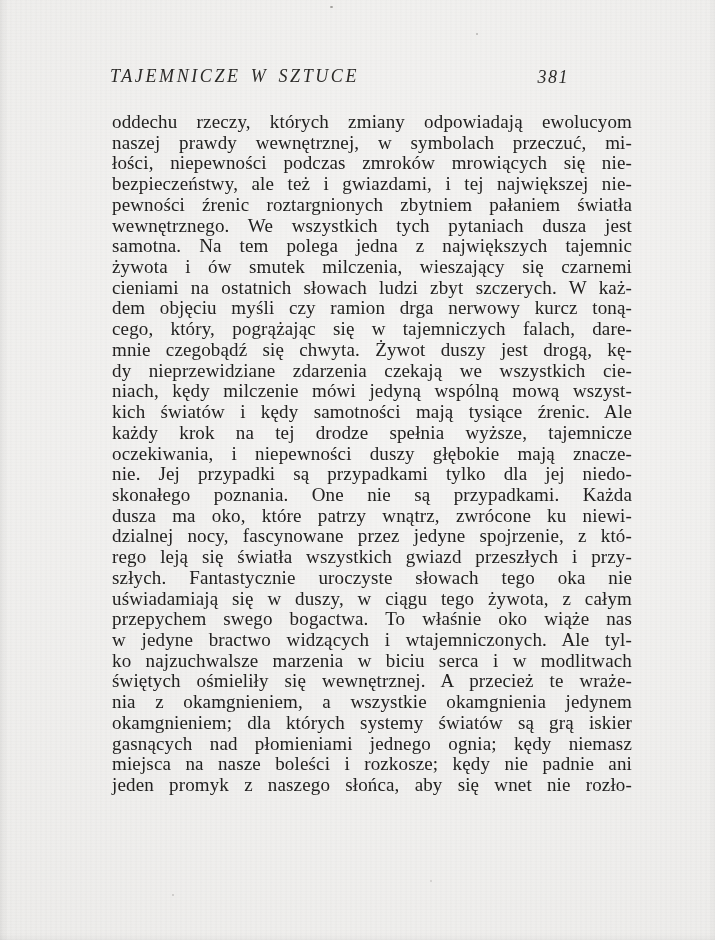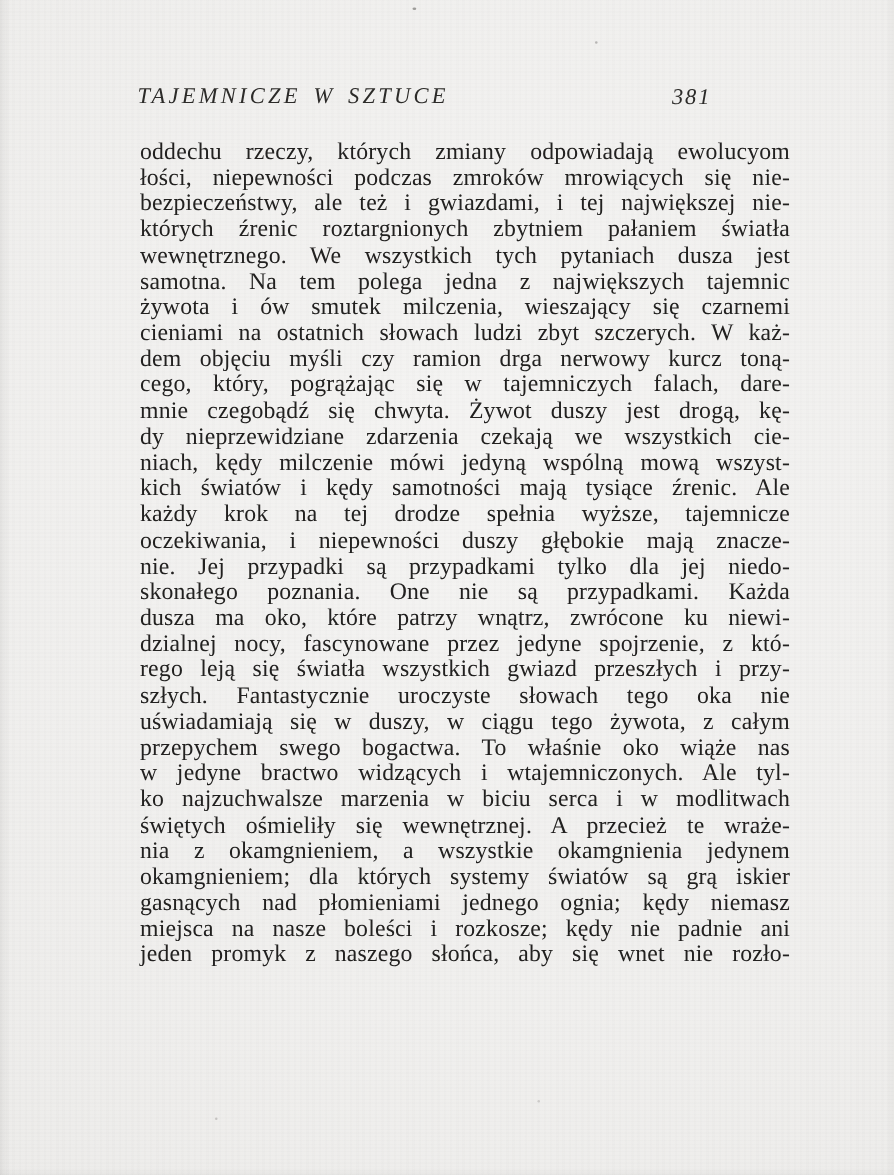--- a/index.html
+++ b/index.html
@@ -103,23 +103,24 @@
   <span class="speck s3"></span>
   <span class="speck s4"></span>
 
   <div class="header">
     <span class="running-head">TAJEMNICZE W SZTUCE</span>
     <span class="page-number">381</span>
   </div>
 
   <div class="body-text">
       <div class="line">oddechu rzeczy, których zmiany odpowiadają ewolucyom</div>
+      <div class="line">naszej prawdy wewnętrznej, w symbolach przeczuć, mi-</div>
       <div class="line">łości, niepewności podczas zmroków mrowiących się nie-</div>
       <div class="line">bezpieczeństwy, ale też i gwiazdami, i tej największej nie-</div>
-      <div class="line">których źrenic roztargnionych zbytniem pałaniem światła</div>
+      <div class="line">pewności źrenic roztargnionych zbytniem pałaniem światła</div>
       <div class="line">wewnętrznego. We wszystkich tych pytaniach dusza jest</div>
       <div class="line">samotna. Na tem polega jedna z największych tajemnic</div>
       <div class="line">żywota i ów smutek milczenia, wieszający się czarnemi</div>
       <div class="line">cieniami na ostatnich słowach ludzi zbyt szczerych. W każ-</div>
       <div class="line">dem objęciu myśli czy ramion drga nerwowy kurcz toną-</div>
       <div class="line">cego, który, pogrążając się w tajemniczych falach, dare-</div>
       <div class="line">mnie czegobądź się chwyta. Żywot duszy jest drogą, kę-</div>
       <div class="line">dy nieprzewidziane zdarzenia czekają we wszystkich cie-</div>
       <div class="line">niach, kędy milczenie mówi jedyną wspólną mową wszyst-</div>
       <div class="line">kich światów i kędy samotności mają tysiące źrenic. Ale</div>

